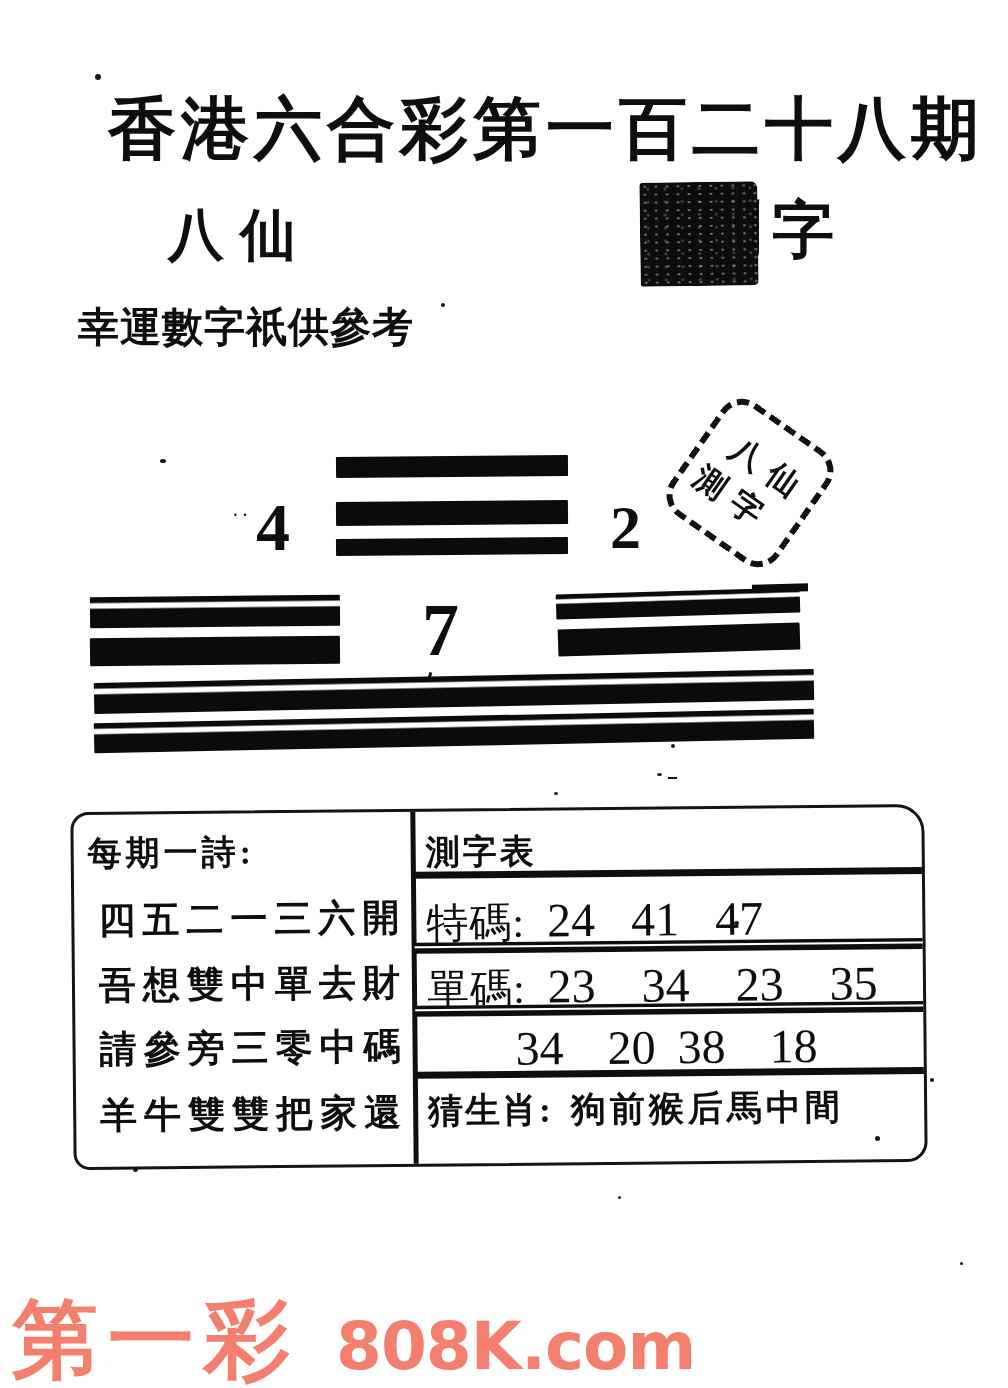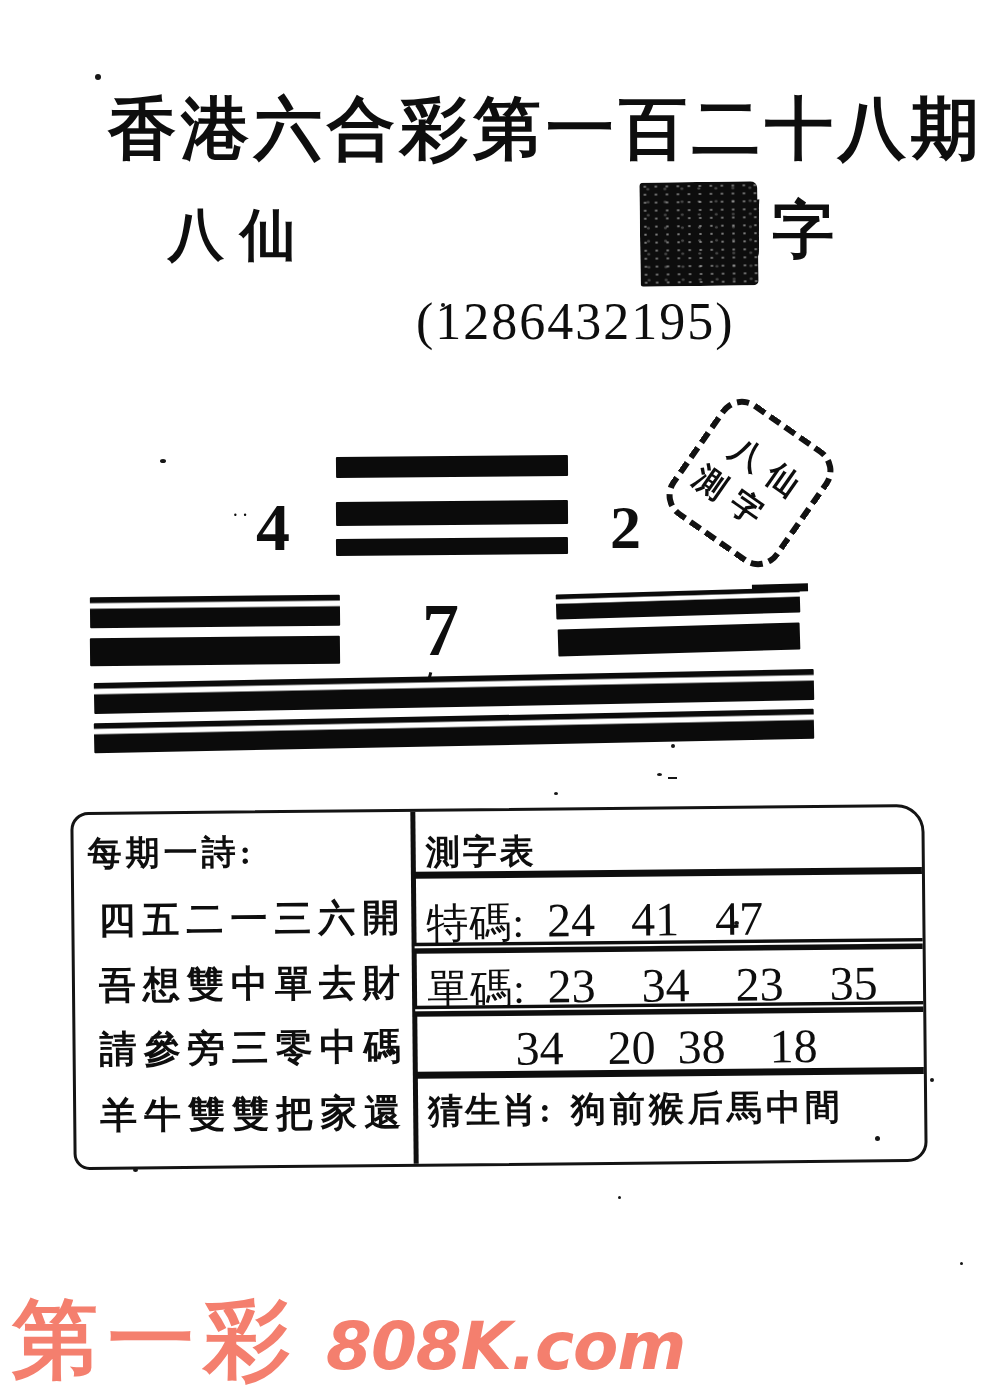--- a/index.html
+++ b/index.html
@@ -79,21 +79,21 @@
   .row-zodiac .z-vals{margin-left:18px;letter-spacing:4px;}
   .hdiv{position:absolute;left:340px;right:0;background:#0e0e0e;}
   .hd1{top:60px;height:7px;}
   .hd2{top:131px;height:11px;background:linear-gradient(180deg,#0e0e0e 0 27%,#fff 36% 45%,#0e0e0e 55% 100%);}
   .hd3{top:194px;height:11px;background:linear-gradient(180deg,#0e0e0e 0 27%,#fff 36% 45%,#0e0e0e 55% 100%);}
   .hd4{top:260px;height:7px;}
 
   
   .footer{left:12px;top:1282px;display:flex;align-items:baseline;font-weight:bold;}
   .f-brand{font-size:86px;letter-spacing:10px;font-family:"DejaVu Sans","Liberation Sans",sans-serif;}
-  .f-site{font-size:66px;margin-left:26px;letter-spacing:-1px;font-family:"DejaVu Sans","Liberation Sans",sans-serif;font-style:italic;}
+  .f-site{font-size:66px;margin-left:36px;letter-spacing:-1px;font-family:"DejaVu Sans","Liberation Sans",sans-serif;}
 
   
   .speck{position:absolute;background:#161616;border-radius:50%;}
 </style>
 </head>
 <body>
 
 <div id="canvas">
 
   <div class="abs title">香港六合彩第一百二十八期</div>
@@ -101,21 +101,21 @@
   <div class="abs brand">八仙</div>
 
   <div class="abs notice">
   </div>
 
   <div class="abs trademark">
     <span class="tm-text">測字</span>
     <span class="tm-blob"></span>
   </div>
 
-  <div class="abs lucky-nums">(1286432195)</div>
+  <div class="abs lucky-label">幸運數字祇供參考</div>
 
   <div class="abs dots4">··</div>
   <div class="abs num num4">4</div>
   <div class="bar b11"></div>
   <div class="bar b12"></div>
   <div class="bar b13"></div>
   <div class="abs num num2">2</div>
 
   <div class="abs stamp">
     <span class="l1">八仙</span>

